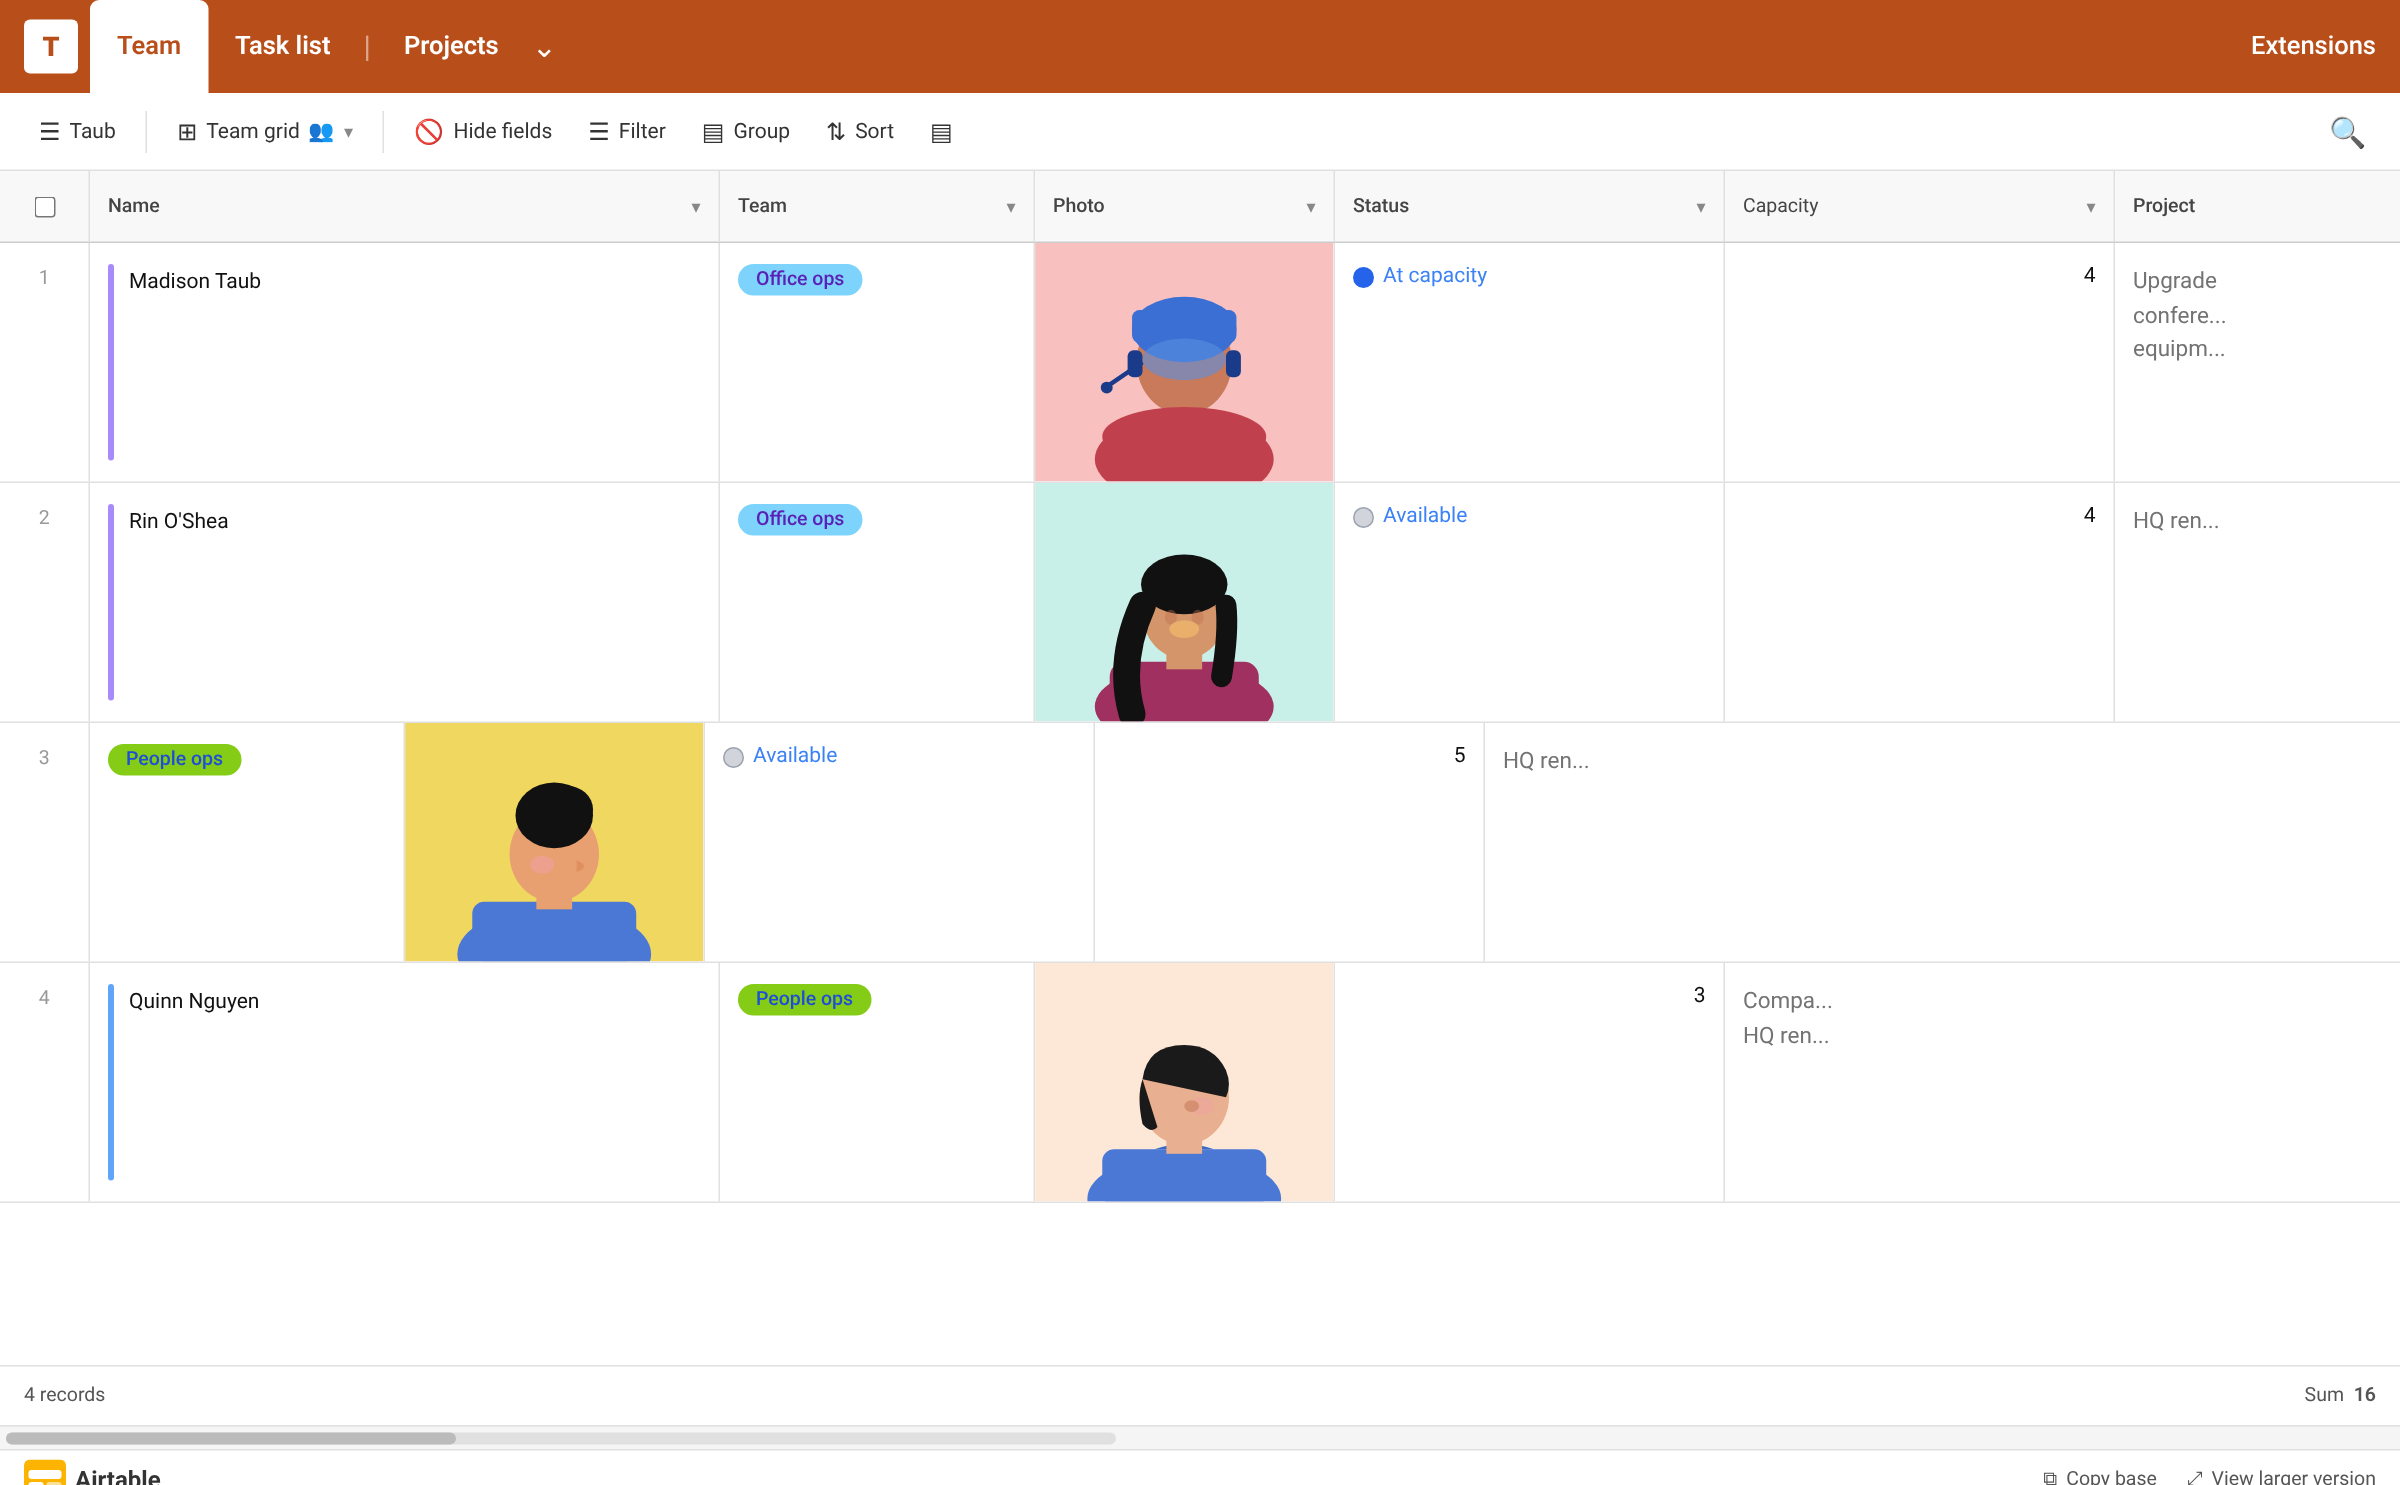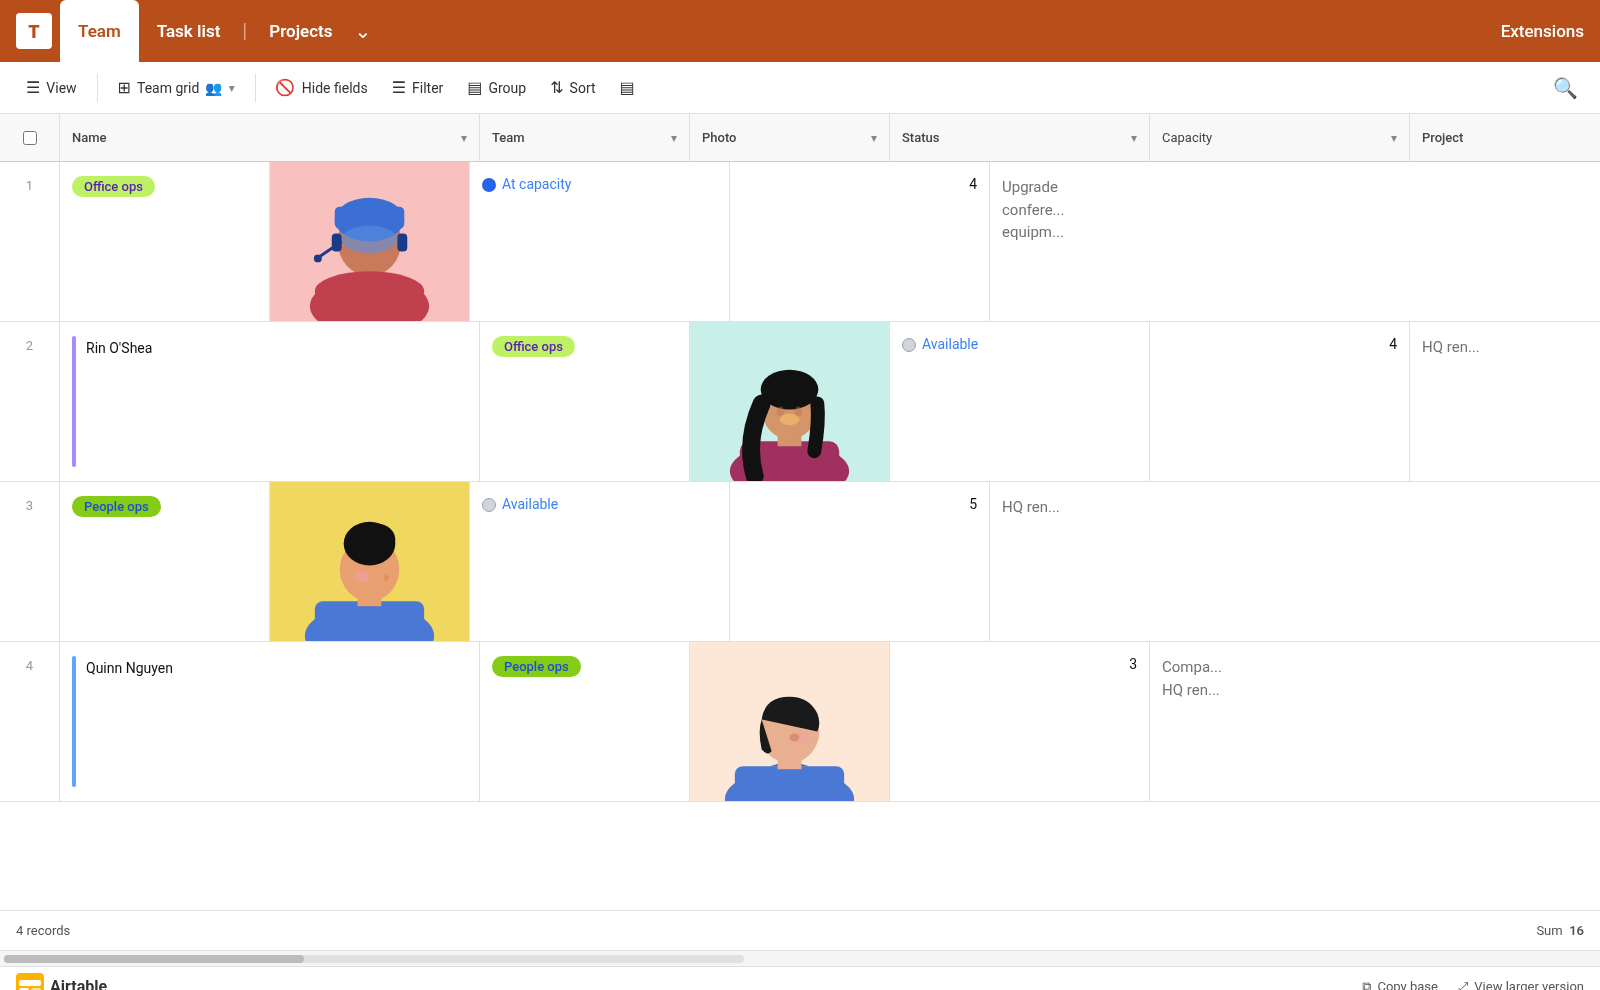--- a/index.html
+++ b/index.html
@@ -193,21 +193,21 @@
       padding: 14px 12px;
       border-right: 1px solid #e0e0e0;
     }
     .team-badge {
       display: inline-block;
       padding: 3px 12px;
       border-radius: 20px;
       font-size: 13px;
       font-weight: 500;
     }
-    .badge-office { background: #bef264; color: #5b21b6; text-align: center; }
+    .badge-office { background: #7dd3fc; color: #5b21b6; text-align: center; }
     .badge-people { background: #84cc16; color: #1d4ed8; }
 
     .row-photo-cell {
       width: 200px; min-width: 200px;
       border-right: 1px solid #e0e0e0;
       overflow: hidden;
       display: flex; align-items: center; justify-content: center;
     }
     .row-photo-cell svg, .row-photo-cell canvas {
       width: 100%; height: 100%;
@@ -320,21 +320,21 @@
   <div class="nav-tab">Task list</div>
   <span class="nav-divider">|</span>
   <div class="nav-tab">Projects</div>
   <span class="nav-dropdown">⌄</span>
   <div class="nav-extensions">Extensions</div>
 </div>
 
 <div class="toolbar">
   <div class="toolbar-item">
     <span class="toolbar-icon">☰</span>
-    <span>View</span>
+    <span>Taub</span>
   </div>
   <div class="toolbar-divider"></div>
   <div class="toolbar-item">
     <span class="toolbar-icon">⊞</span>
     <span>Team grid</span>
     <span style="font-size:14px;color:#888;">👥</span>
     <span style="font-size:12px;color:#888;">▾</span>
   </div>
   <div class="toolbar-divider"></div>
   <div class="toolbar-item">
@@ -389,20 +389,24 @@
     <div class="col-project">
       <span>Project</span>
     </div>
   </div>
 
   <div class="grid-body">
 
     <div class="grid-row row-tall">
       <div class="row-checkbox">
         <span class="row-num">1</span>
+      </div>
+      <div class="row-name-cell">
+        <div class="row-color-bar" style="background:#a78bfa;"></div>
+        <span class="row-name-text">Madison Taub</span>
       </div>
       <div class="row-team-cell">
         <span class="team-badge badge-office">Office ops</span>
       </div>
       <div class="row-photo-cell">
 
         <svg viewBox="0 0 200 160" xmlns="http://www.w3.org/2000/svg">
           <rect width="200" height="160" fill="#f9c0c0"></rect>
 
           <ellipse cx="100" cy="145" rx="60" ry="30" fill="#c0414d"></ellipse>

